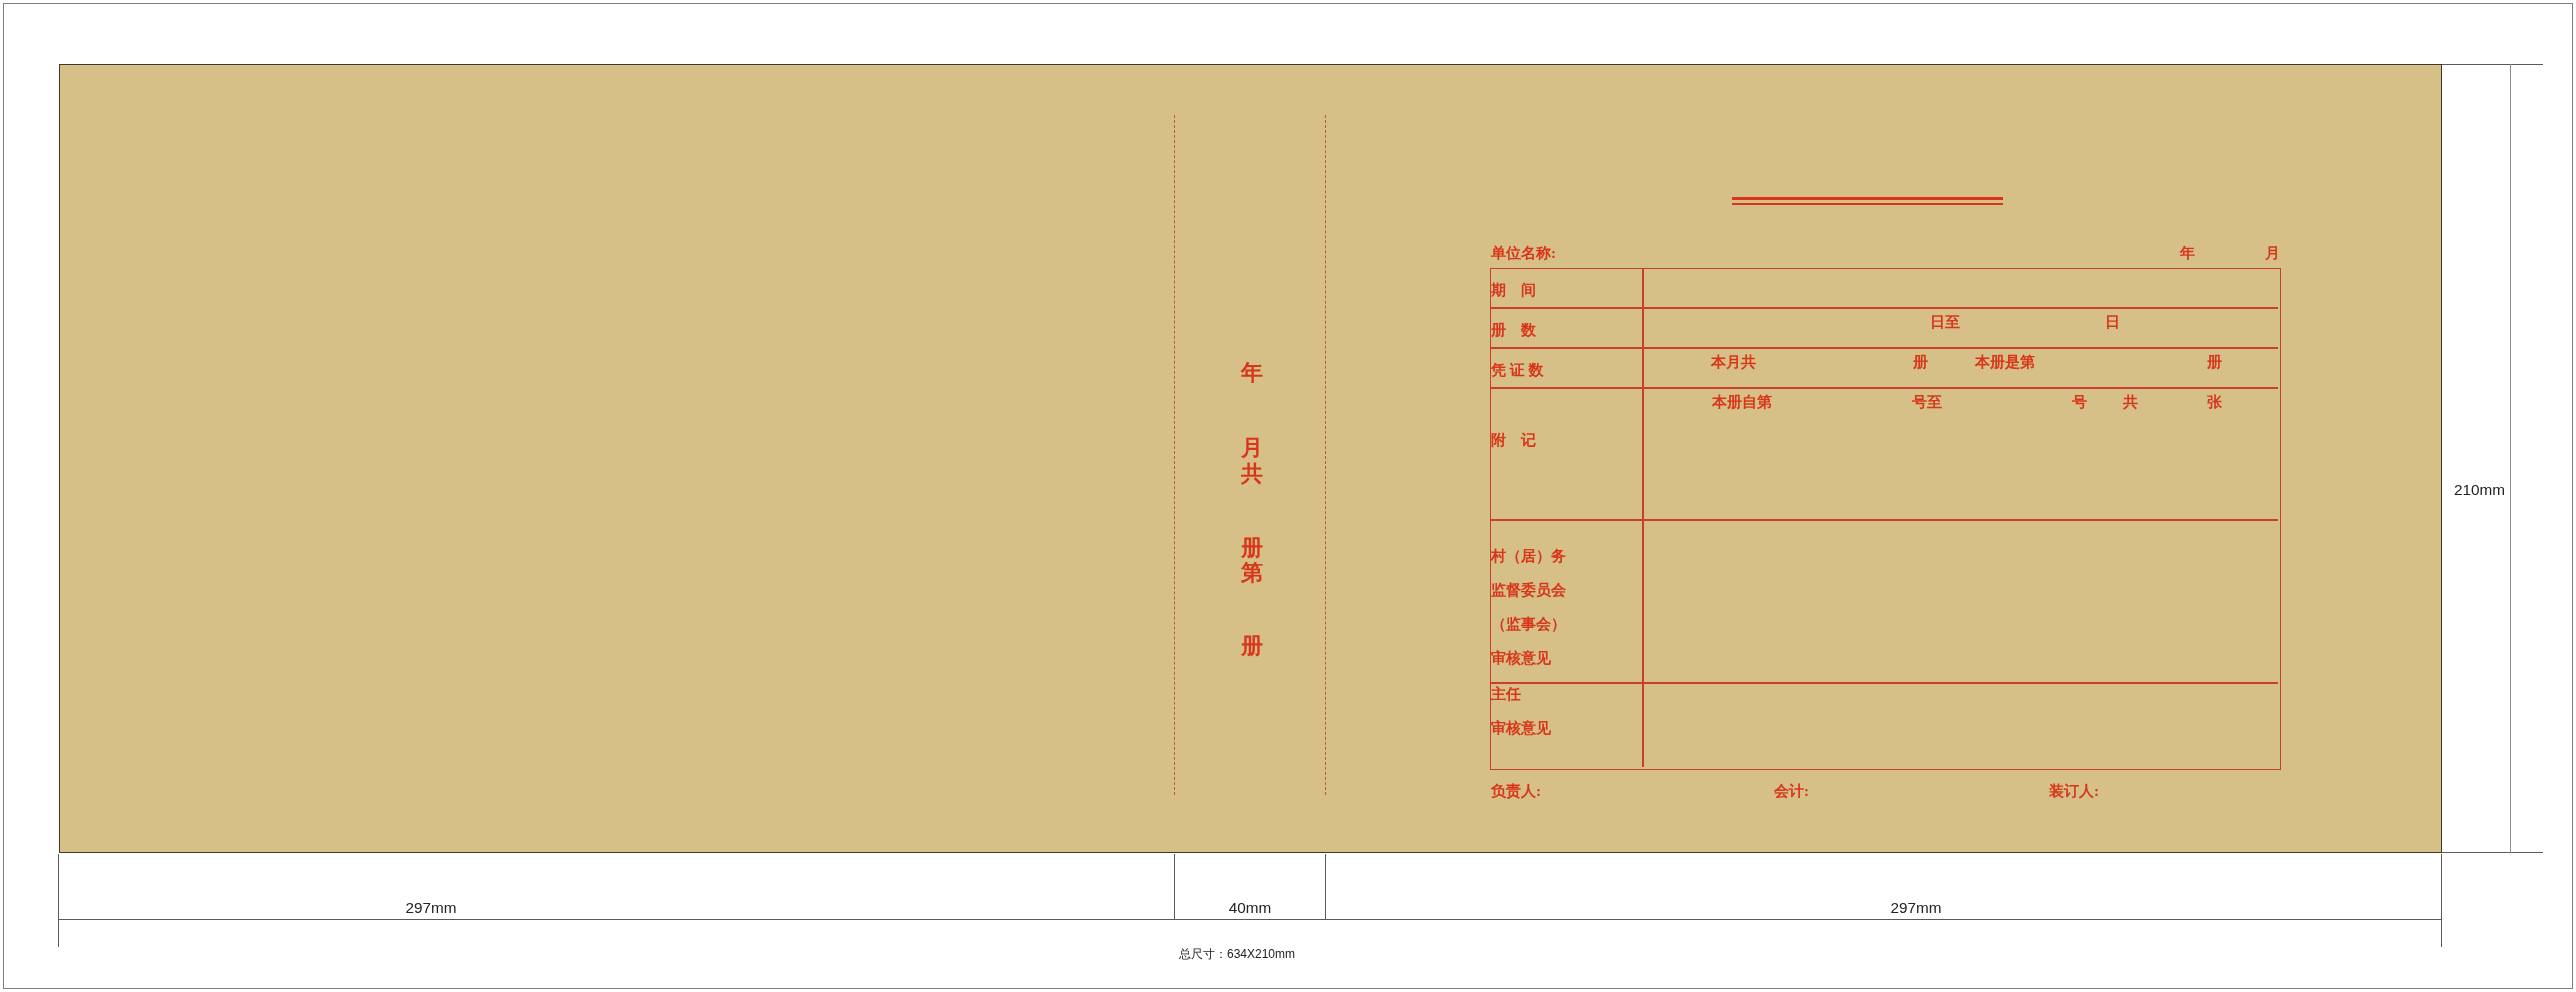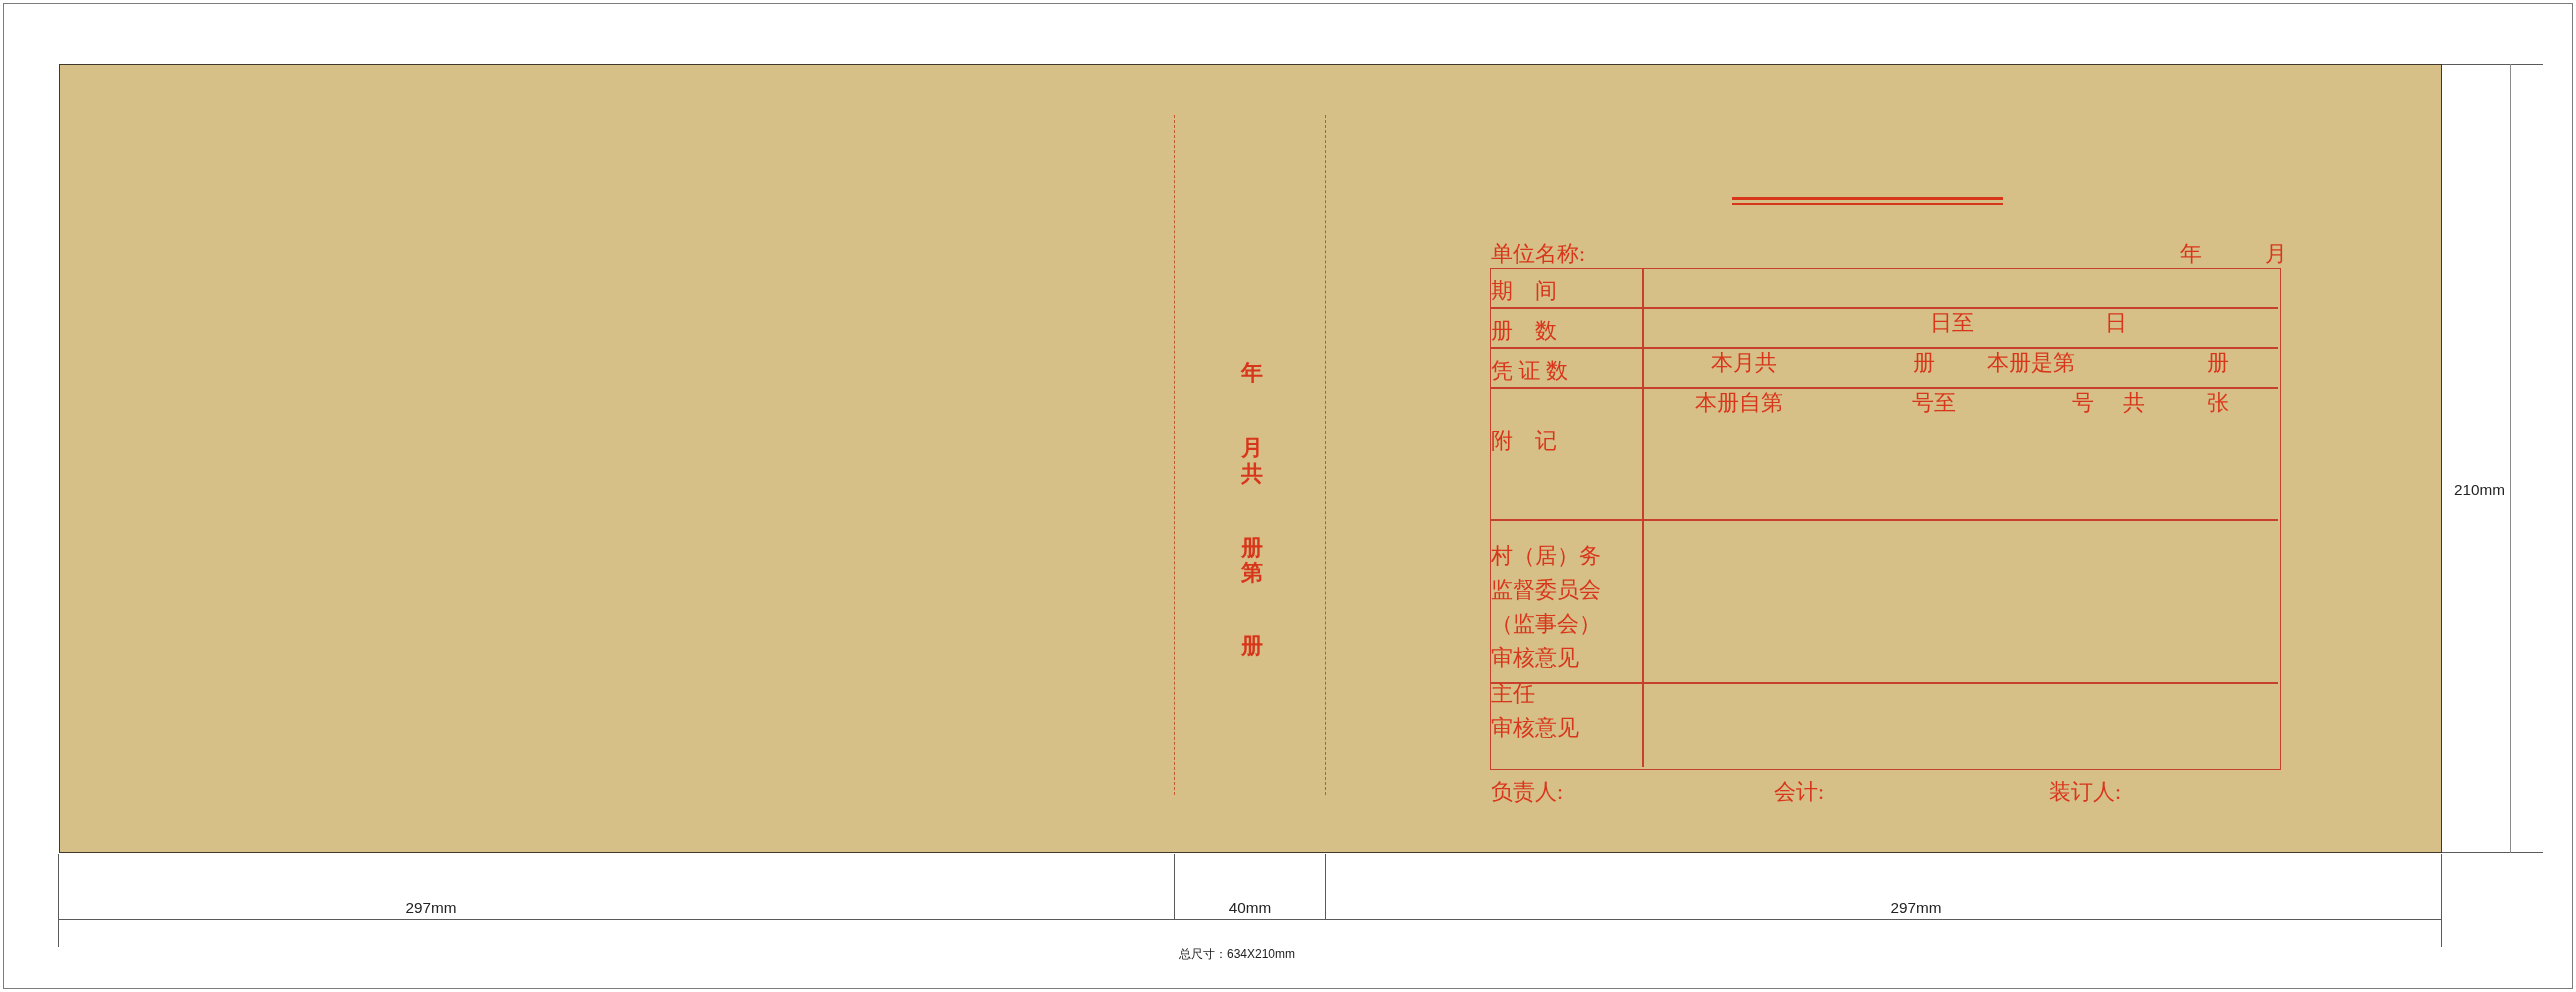--- a/index.html
+++ b/index.html
@@ -14,21 +14,21 @@
   .fold{top:115px;height:680px;width:0;border-left:1.9px dashed #c05a2e;}
   
   .red{color:#d8361b;}
   .kai{font-family:"Liberation Serif","DejaVu Serif",serif;}
   .spine-ch{width:44px;text-align:center;font-size:22px;font-weight:bold;line-height:23px;}
   .title1{left:1585px;top:120px;width:600px;text-align:center;font-size:30px;
           font-weight:bold;letter-spacing:4.8px;line-height:32px;}
   .title2{left:1585px;top:162px;width:600px;text-align:center;font-size:31px;
           font-weight:bold;letter-spacing:29px;text-indent:29px;line-height:34px;}
   .uline{background:#d8361b;}
-  .formtext{font-size:22px;font-weight:normal;line-height:25px;white-space:nowrap;}
+  .formtext{font-size:15px;font-weight:bold;line-height:25px;white-space:nowrap;}
   
   #tbl{left:1490px;top:268px;width:791px;height:502px;border:1.9px solid #c7402b;box-sizing:border-box;}
   .tl{background:#c7402b;}
   .rowlabel{left:0;width:151px;text-align:left;}
   .cell{white-space:nowrap;margin-top:32px;}
   
   .dimline{background:#5a5a5a;}
   .dimtext{font-family:"Liberation Sans","DejaVu Sans",sans-serif;font-size:15.3px;color:#222222;
            line-height:17px;white-space:nowrap;}
   .dimtext.center{text-align:center;width:86px;}
@@ -82,24 +82,24 @@
     <div class="abs red kai formtext rowlabel" style="top:408px;line-height:34px;">
       <div>主任</div>
       <div>审核意见</div>
     </div>
 
     <span class="abs red kai formtext cell" style="left:439px;top:8.6px;">日至</span>
     <span class="abs red kai formtext cell" style="left:614px;top:8.6px;">日</span>
 
     <span class="abs red kai formtext cell" style="left:220px;top:49px;">本月共</span>
     <span class="abs red kai formtext cell" style="left:422px;top:49px;">册</span>
-    <span class="abs red kai formtext cell" style="left:496px;top:49px;">本册是第</span>
+    <span class="abs red kai formtext cell" style="left:484px;top:49px;">本册是第</span>
     <span class="abs red kai formtext cell" style="left:716px;top:49px;">册</span>
 
-    <span class="abs red kai formtext cell" style="left:204px;top:89px;">本册自第</span>
+    <span class="abs red kai formtext cell" style="left:221px;top:89px;">本册自第</span>
     <span class="abs red kai formtext cell" style="left:421px;top:89px;">号至</span>
     <span class="abs red kai formtext cell" style="left:581px;top:89px;">号</span>
     <span class="abs red kai formtext cell" style="left:632px;top:89px;">共</span>
     <span class="abs red kai formtext cell" style="left:716px;top:89px;">张</span>
   </div>
 
   <div class="abs red kai formtext" style="left:1491px;top:779px;">负责人:</div>
   <div class="abs red kai formtext" style="left:1774px;top:779px;">会计:</div>
   <div class="abs red kai formtext" style="left:2049px;top:779px;">装订人:</div>
 

